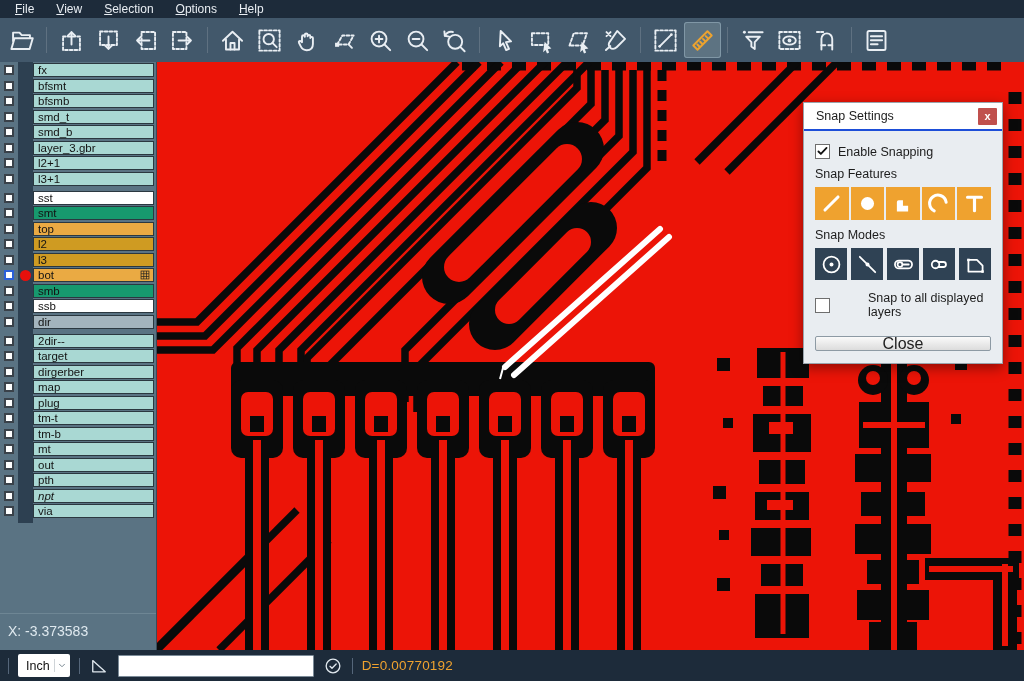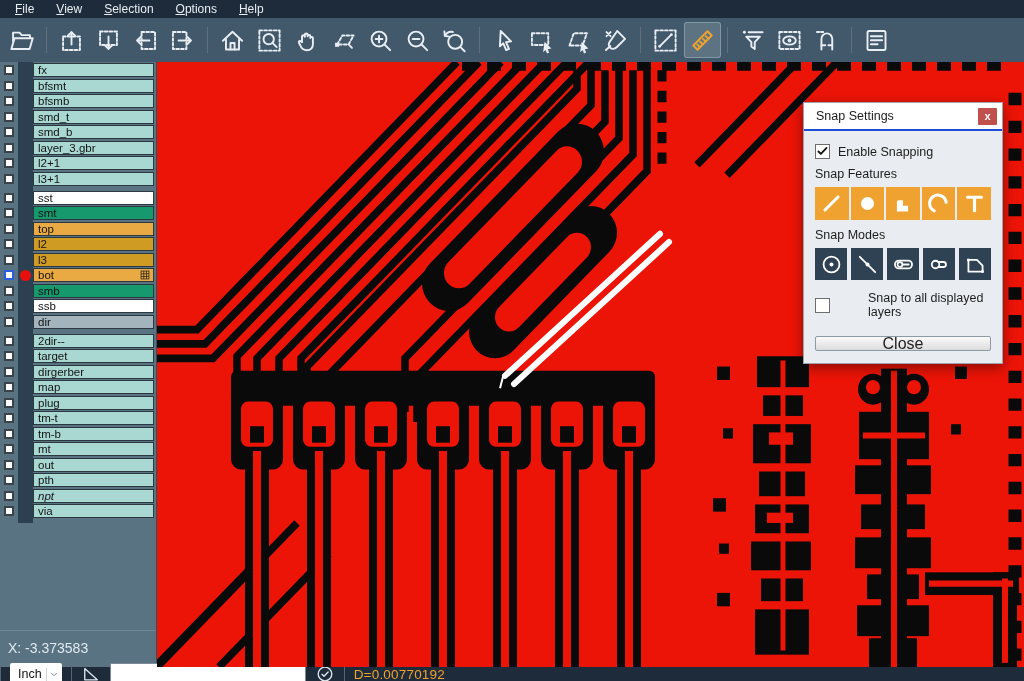--- a/index.html
+++ b/index.html
@@ -61,21 +61,21 @@
   .sec-label{font-size:12.5px;margin:8px 0 6px;}
   .btnrow{display:flex;gap:2px;}
   .fbtn{width:34px;height:33px;background:var(--accent);display:flex;align-items:center;justify-content:center;color:#fff;}
   .fbtn .ic{width:27px;height:27px;}
   .mrow{display:flex;gap:4px;margin-top:2px;}
   .mbtn{width:32px;height:32px;background:var(--modebtn);display:flex;align-items:center;justify-content:center;color:#fff;}
   .mbtn .ic{width:25px;height:25px;}
   .alrow{margin-top:11px;gap:38px;}
   .close-btn{margin-top:17px;height:15px;width:100%;background:linear-gradient(#fafafa,#dcdcdc);border:1px solid #8d9aa4;border-radius:2px;font-size:16px;color:#222;display:flex;align-items:center;justify-content:center;font-family:inherit;}
   
-  .statusbar{height:14px;background:var(--bar);display:flex;align-items:center;gap:9px;padding:0 0;color:#cfd9e0;flex:0 0 auto;}
+  .statusbar{height:31px;background:var(--bar);display:flex;align-items:center;gap:9px;padding:0 8px;color:#cfd9e0;flex:0 0 auto;}
   .ssep{width:1px;height:16px;background:#55667a;flex:0 0 1px;}
   .unit-select{height:23px;background:#fff;border-radius:2px;display:flex;align-items:center;gap:4px;font-size:12.5px;color:#111;padding:0 3px 0 8px;}
   .unit-select .chev{width:13px;height:13px;color:#7c8a94;border-left:1px solid #cfd4d8;padding-left:2px;}
   .sb-ic{width:20px;height:20px;color:#dfe7ed;display:block;}
   .cmd-input{width:196px;height:22px;border:1px solid #7b8b98;background:#fff;border-radius:1px;font-family:inherit;font-size:12px;padding:0 4px;}
   .d-readout{color:var(--accent);font-size:13.5px;letter-spacing:.2px;}
 </style>
 </head>
 <body>
 

